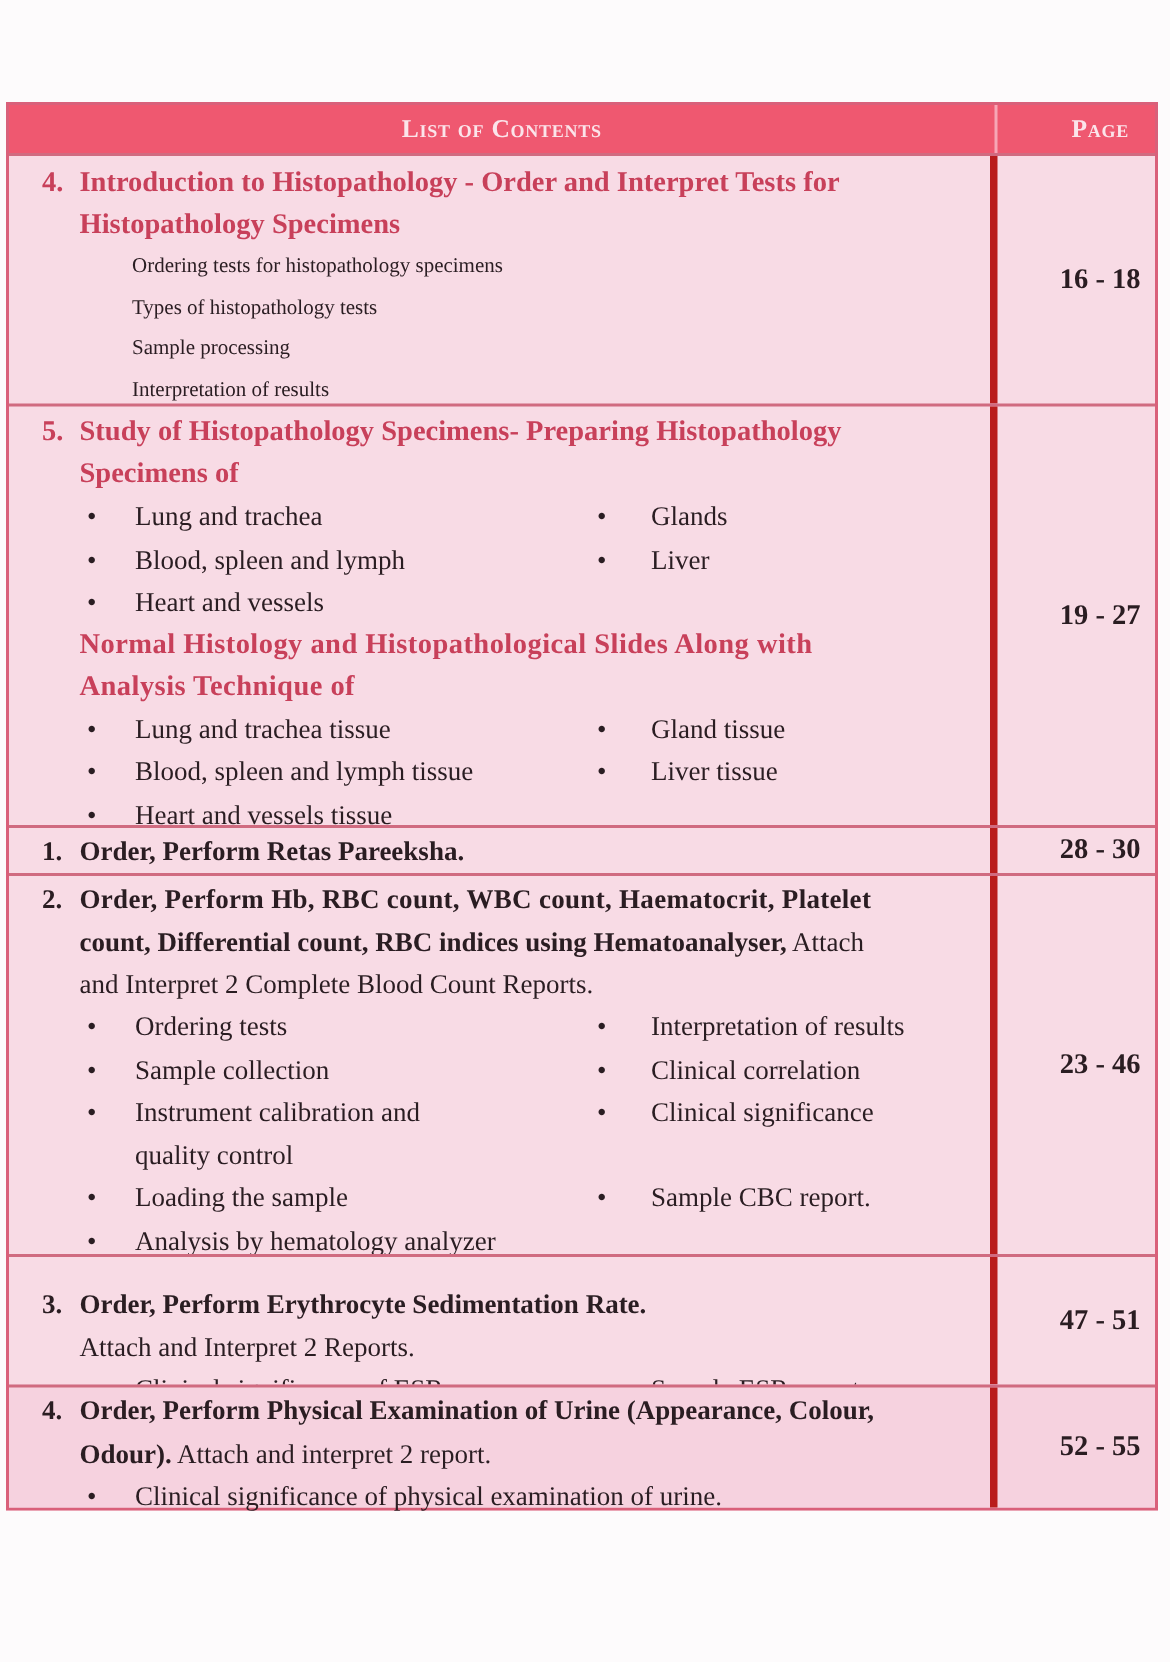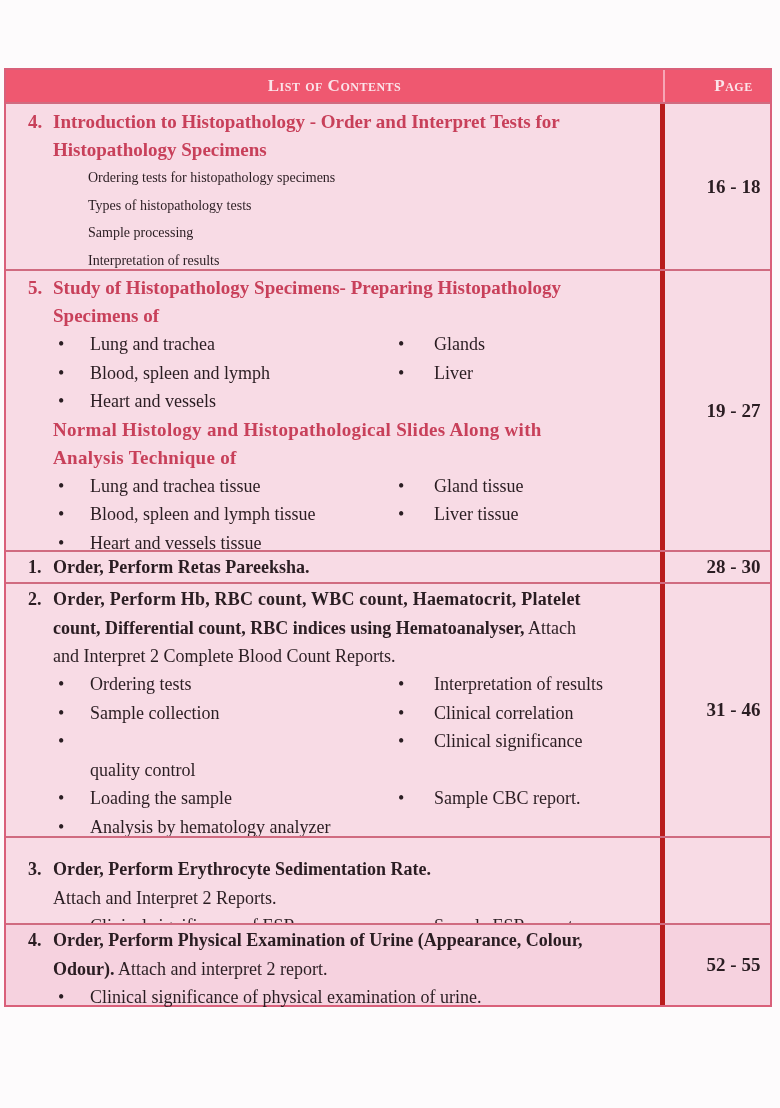--- a/index.html
+++ b/index.html
@@ -151,20 +151,21 @@
         <div class="bi">
             <span class="dot">•</span>
             <span>Sample collection</span>
           </div>
         <div class="bi right">
             <span class="dot">•</span>
             <span>Clinical correlation</span>
           </div>
         <div class="bi">
             <span class="dot">•</span>
+            <span>Instrument calibration and</span>
           </div>
         <div class="bi right">
             <span class="dot">•</span>
             <span>Clinical significance</span>
           </div>
         <div class="bi">
             <span class="dot"></span>
             <span>quality control</span>
           </div>
         <div></div>
@@ -176,40 +177,41 @@
             <span class="dot">•</span>
             <span>Sample CBC report.</span>
           </div>
         <div class="bi">
             <span class="dot">•</span>
             <span>Analysis by hematology analyzer</span>
           </div>
         <div></div>
       </div>
     </div>
-    <div class="c2">31 - 46</div>
+    <div class="c2">23 - 46</div>
   </div>
 
   <div class="row" style="height:85px">
     <div class="c1" style="padding-top:17px">
       <div class="bold">
         <span class="num">3.</span><span>Order, Perform Erythrocyte Sedimentation Rate.</span>
       </div>
       <div class="indent plain">Attach and Interpret 2 Reports.</div>
       <div class="blist">
         <div class="bi">
             <span class="dot">•</span>
             <span>Clinical significance of ESR</span>
           </div>
         <div class="bi right">
             <span class="dot">•</span>
             <span>Sample ESR report.</span>
           </div>
       </div>
     </div>
+    <div class="c2">47 - 51</div>
   </div>
 
   <div class="row pink2" style="height:80px">
     <div class="c1" style="padding-top:1px">
       <div class="bold">
         <span class="num">4.</span><span>Order, Perform Physical Examination of Urine (Appearance, Colour,</span>
       </div>
       <div class="indent" style="font-size:18px; line-height:28px">
         <b>Odour).</b><span> Attach and interpret 2 report.</span>
       </div>

